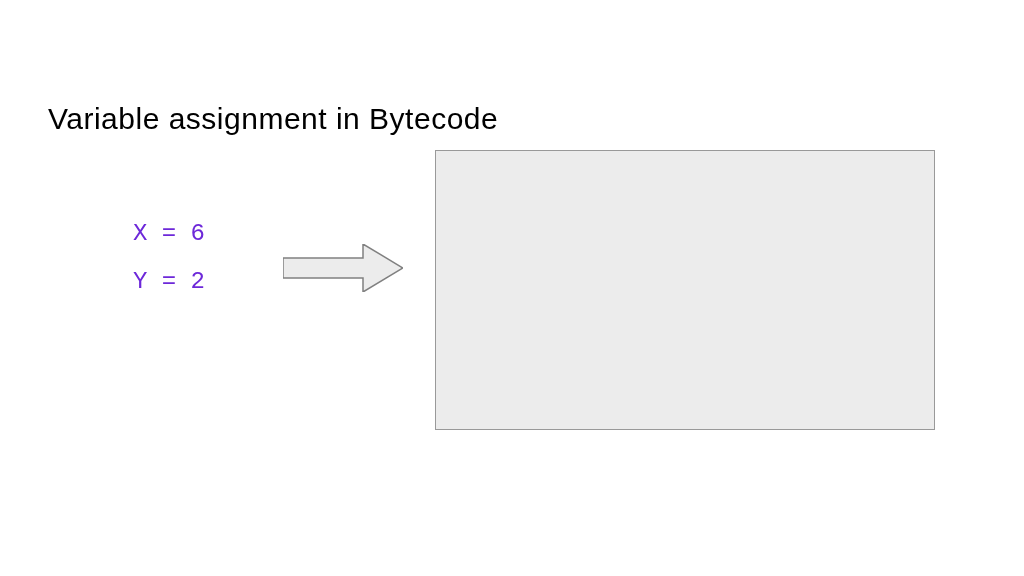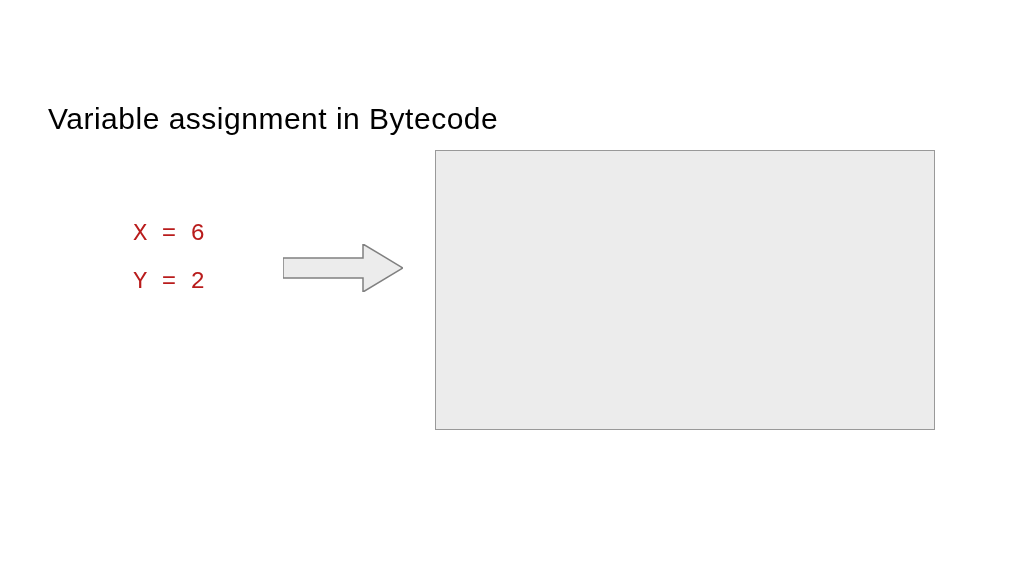--- a/index.html
+++ b/index.html
@@ -24,21 +24,21 @@
       color: #000000;
       letter-spacing: 0.5px;
       margin-top: 40px;
     }
     .code-block {
       position: absolute;
       top: 210px;
       left: 133px;
       font-family: 'Courier New', Courier, monospace;
       font-size: 24px;
-      color: #b91c1c;
+      color: #6d28d9;
       line-height: 2.0;
     }
     .code-line {
       white-space: pre;
     }
     .arrow {
       position: absolute;
       top: 244px;
       left: 283px;
       width: 120px;

